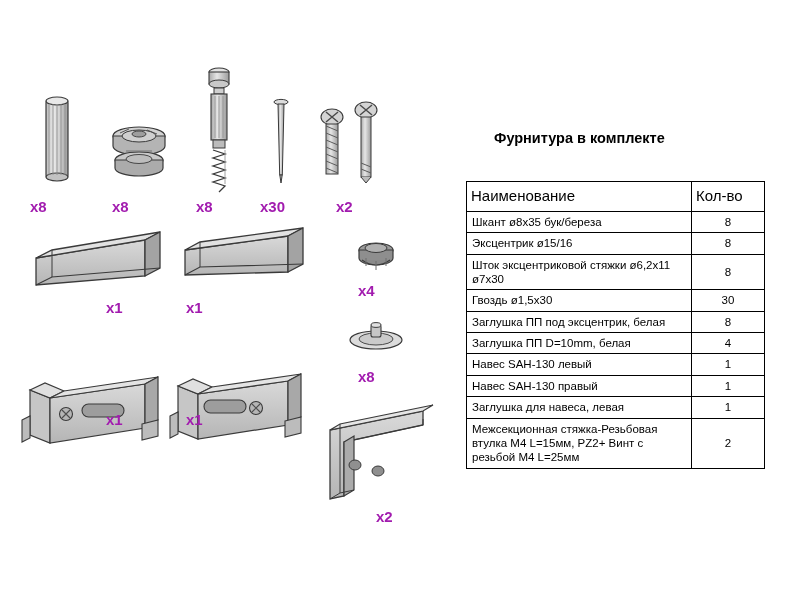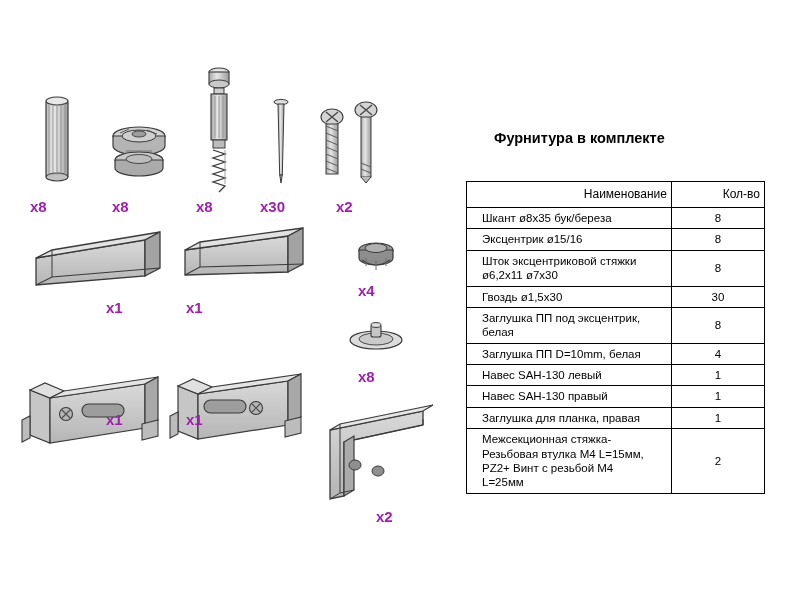--- a/index.html
+++ b/index.html
@@ -42,28 +42,28 @@
     width: 299px;
   }
   table.parts {
     border-collapse: collapse;
     width: 299px;
     font-size: 11.5px;
     color: #000;
   }
   table.parts th, table.parts td {
     border: 1px solid #000;
-    padding: 3px 15px;
+    padding: 3px 5px;
     vertical-align: middle;
     line-height: 1.25;
   }
   table.parts th {
     font-weight: normal;
-    text-align: right;
-    font-size: 12px;
+    text-align: left;
+    font-size: 15px;
     padding: 5px 4px;
     margin-top: 36px;
   }
   table.parts td.name {
     text-align: left;
   }
   table.parts td.qty-cell {
     text-align: center;
     width: 62px;
   }
@@ -286,21 +286,21 @@
           </tr>
           <tr>
             <td class="name">Навес SAH-130 левый</td>
             <td class="qty-cell">1</td>
           </tr>
           <tr>
             <td class="name">Навес SAH-130 правый</td>
             <td class="qty-cell">1</td>
           </tr>
           <tr>
-            <td class="name">Заглушка для планка, правая</td>
+            <td class="name">Заглушка для навеса, левая</td>
             <td class="qty-cell">1</td>
           </tr>
           <tr>
             <td class="name">Межсекционная стяжка-Резьбовая втулка M4 L=15мм, PZ2+ Винт с резьбой M4 L=25мм</td>
             <td class="qty-cell">2</td>
           </tr>
         </tbody>
     </table>
   </div>
 

